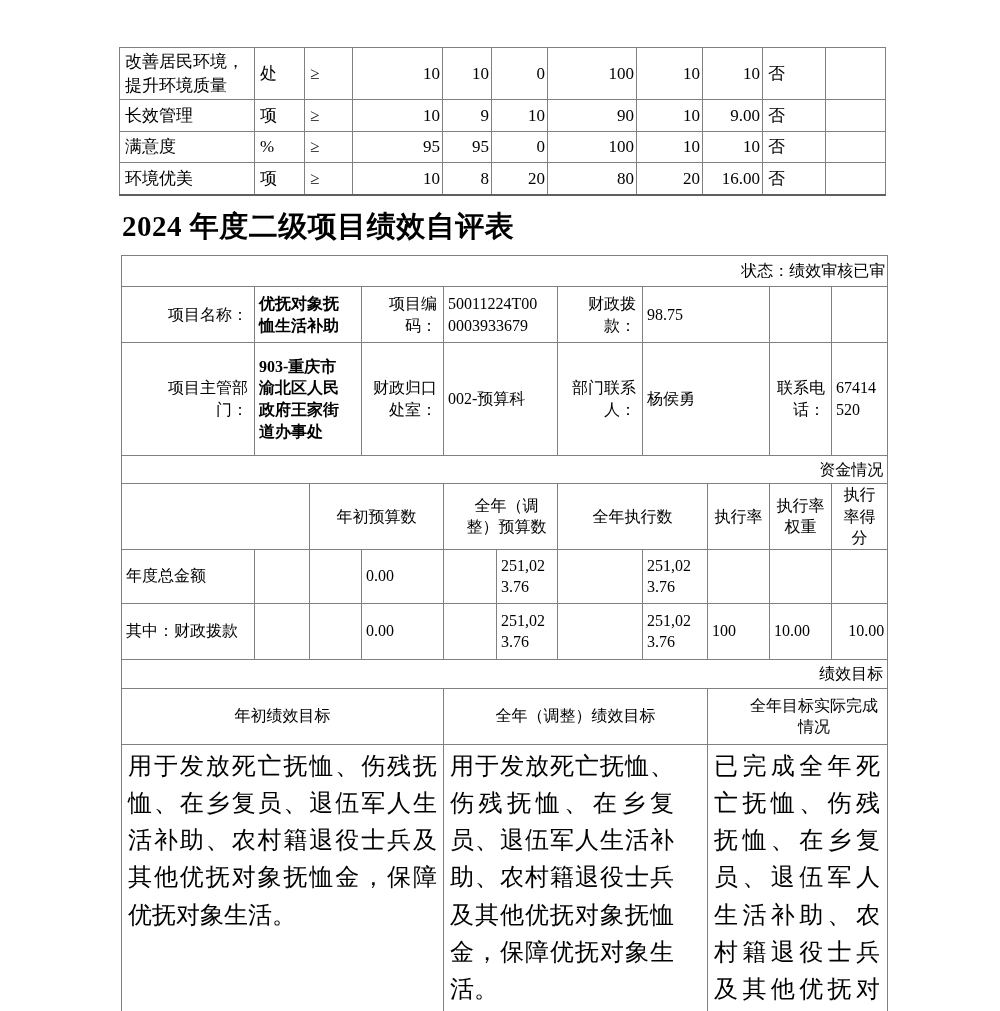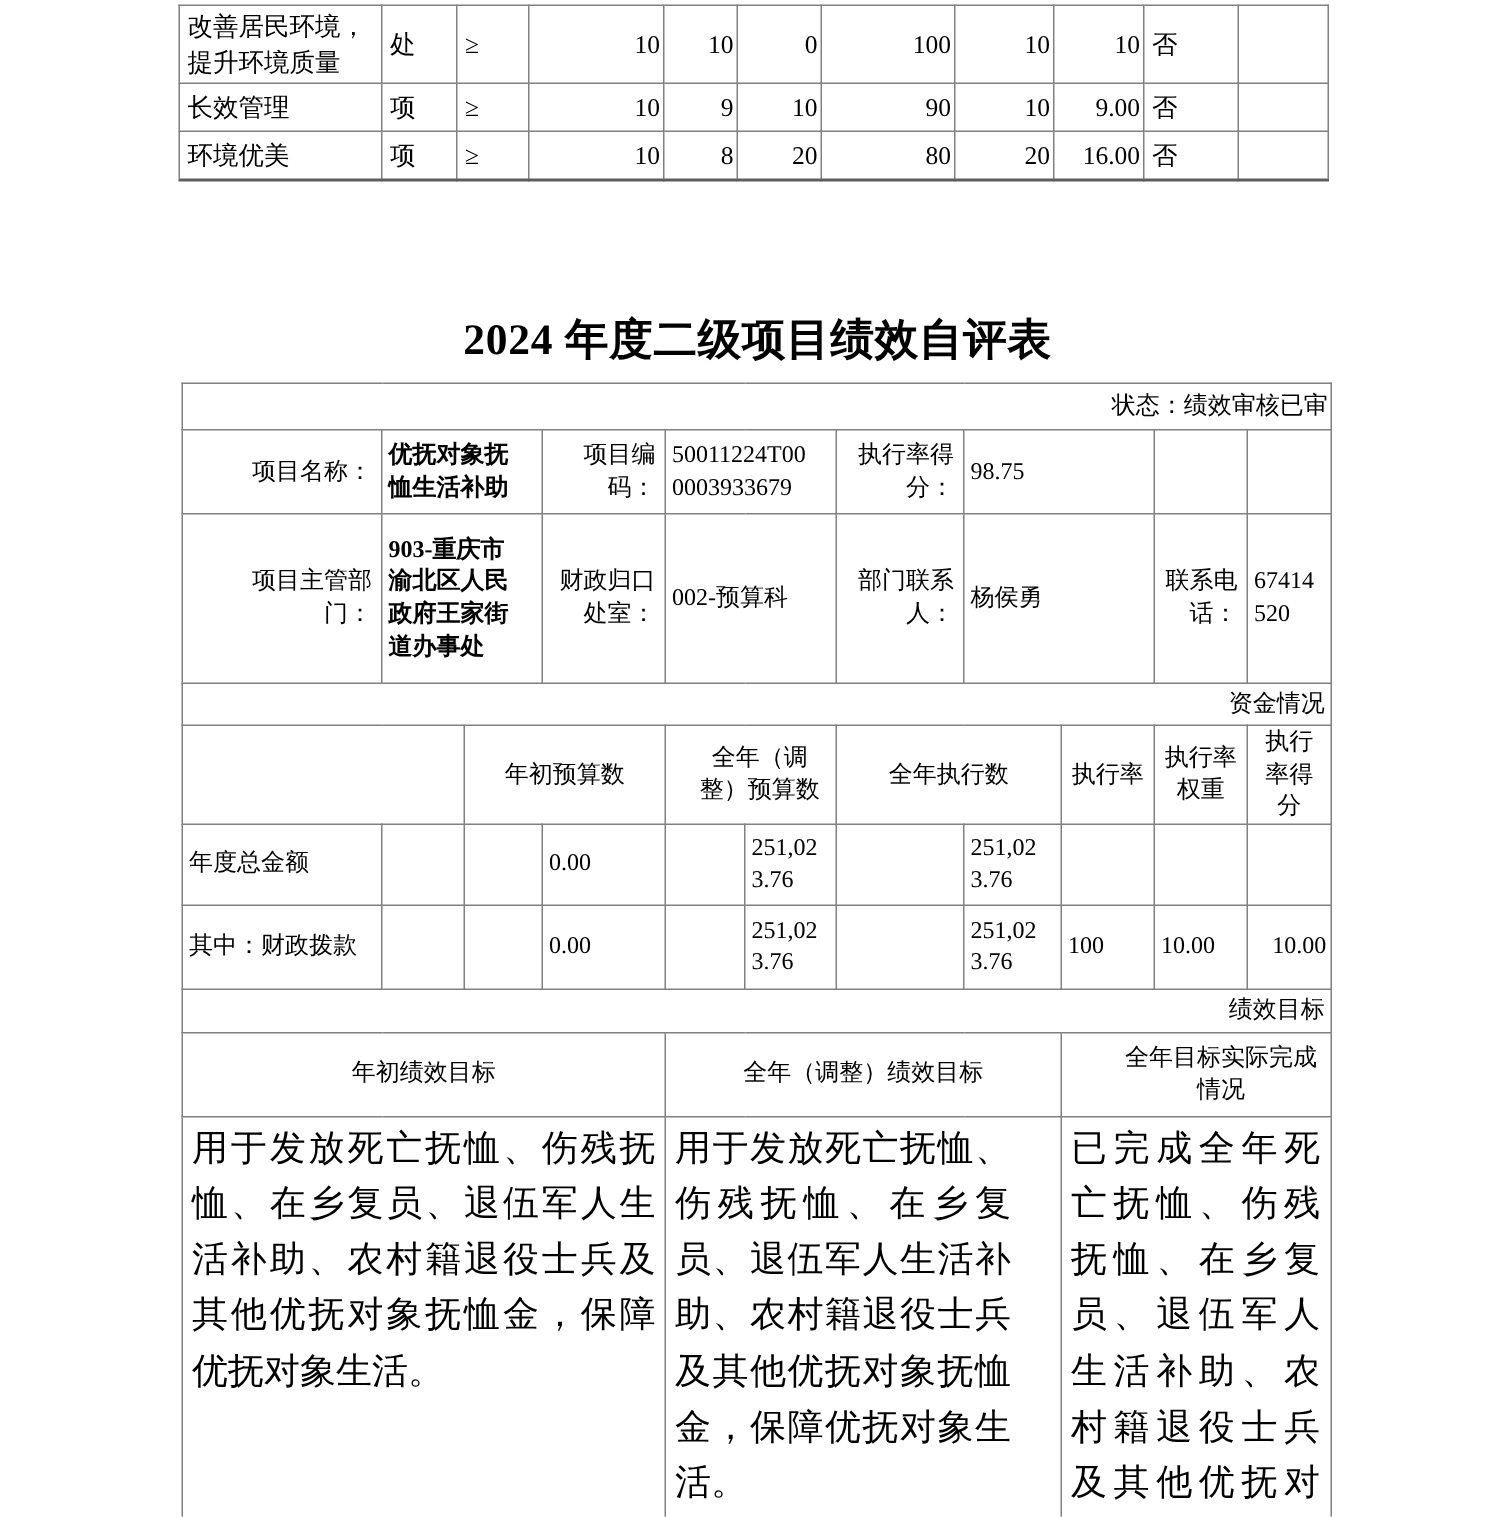--- a/index.html
+++ b/index.html
@@ -7,21 +7,21 @@
        font-family:"Liberation Serif","DejaVu Serif",serif;color:#000;}
   table{border-collapse:collapse;table-layout:fixed;width:766px;}
   td{border:1px solid #808080;padding:0 4px;font-size:16px;vertical-align:middle;
      overflow:hidden;line-height:1.35;word-wrap:break-word;}
   
   #top-table{position:absolute;left:119px;top:3px;}
   #top-table td{font-size:17px;line-height:1.4;}
   #top-table .lbl{text-align:left;padding:0 5px;}
   #top-table .num{text-align:right;padding:0 2px;}
   
-  #doc-title{position:absolute;left:122px;top:207px;width:766px;text-align:center;
+  #doc-title{position:absolute;left:122px;top:207px;width:766px;text-align:left;
              font-size:29px;font-weight:bold;letter-spacing:0.5px;}
   
   #main-table{position:absolute;left:121px;top:255px;}
   .status-cell{text-align:right;padding:0 2px;height:30px;}
   .lblR{text-align:right;padding:0 6px;}
   .val{text-align:left;padding:0 4px;}
   .section{text-align:right;height:27px;}
   .hdr{text-align:center;}
   .num-r{text-align:right;padding:0 3px;}
   .goal{vertical-align:top;text-align:justify;font-size:24px;line-height:1.55;
@@ -32,21 +32,21 @@
   .mx82{max-width:82px;margin-left:12px;}  .mx54{max-width:54px;} .mx48{max-width:48px;}
   .mx150{max-width:150px;margin-left:33px;} .mx224{max-width:224px;} .mx166{max-width:166px;}
   .r51 td{height:51px;} .r31 td{height:31px;} .r30 td{height:30px;}
   .r55 td{height:55px;} .r112 td{height:112px;} .r61 td{height:61px;}
   .r53 td{height:53px;} .r54 td{height:54px;} .r28 td{height:28px;}
   .r199 td{height:199px;} .r34 td{height:34px;}
 </style>
 </head>
 <body>
 
-<table id="top-table" style="border-bottom:2px solid #5e5e5e;">
+<table id="top-table" style="border-bottom:2px solid #5e5e5e;margin-top:44px;">
   <colgroup>
     <col style="width:135px">
       <col style="width:50px">
       <col style="width:48px">
     <col style="width:90px">
       <col style="width:49px">
       <col style="width:56px">
     <col style="width:89px">
       <col style="width:66px">
       <col style="width:60px">
@@ -73,20 +73,33 @@
     <td class="lbl">≥</td>
     <td class="num">10</td>
     <td class="num">9</td>
     <td class="num">10</td>
     <td class="num">90</td>
     <td class="num">10</td>
     <td class="num">9.00</td>
     <td class="lbl">否</td>
     <td></td>
   </tr>
+  <tr class="r30">
+    <td class="lbl">满意度</td>
+    <td class="lbl">%</td>
+    <td class="lbl">≥</td>
+    <td class="num">95</td>
+    <td class="num">95</td>
+    <td class="num">0</td>
+    <td class="num">100</td>
+    <td class="num">10</td>
+    <td class="num">10</td>
+    <td class="lbl">否</td>
+    <td></td>
+  </tr>
   <tr class="r31">
     <td class="lbl">环境优美</td>
     <td class="lbl">项</td>
     <td class="lbl">≥</td>
     <td class="num">10</td>
     <td class="num">8</td>
     <td class="num">20</td>
     <td class="num">80</td>
     <td class="num">20</td>
     <td class="num">16.00</td>
@@ -114,21 +127,21 @@
   </colgroup>
   <tbody>
       <tr>
     <td colspan="11" class="status-cell">状态：绩效审核已审</td>
   </tr>
   <tr class="r55">
     <td class="lblR">项目名称：</td>
     <td colspan="2" class="val"><span class="ib mx88">优抚对象抚恤生活补助</span></td>
     <td class="lblR">项目编码：</td>
     <td colspan="2" class="val"><span class="ib brk mx92">50011224T000003933679</span></td>
-    <td class="lblR">执行率得分：</td>
+    <td class="lblR">财政拨款：</td>
     <td colspan="2" class="val">98.75</td>
     <td></td>
     <td></td>
   </tr>
   <tr class="r112">
     <td class="lblR"><span class="ib mx104">项目主管部门：</span></td>
     <td colspan="2" class="val"><span class="ib mx88">903-重庆市渝北区人民政府王家街道办事处</span></td>
     <td class="lblR">财政归口处室：</td>
     <td colspan="2" class="val">002-预算科</td>
     <td class="lblR">部门联系人：</td>

